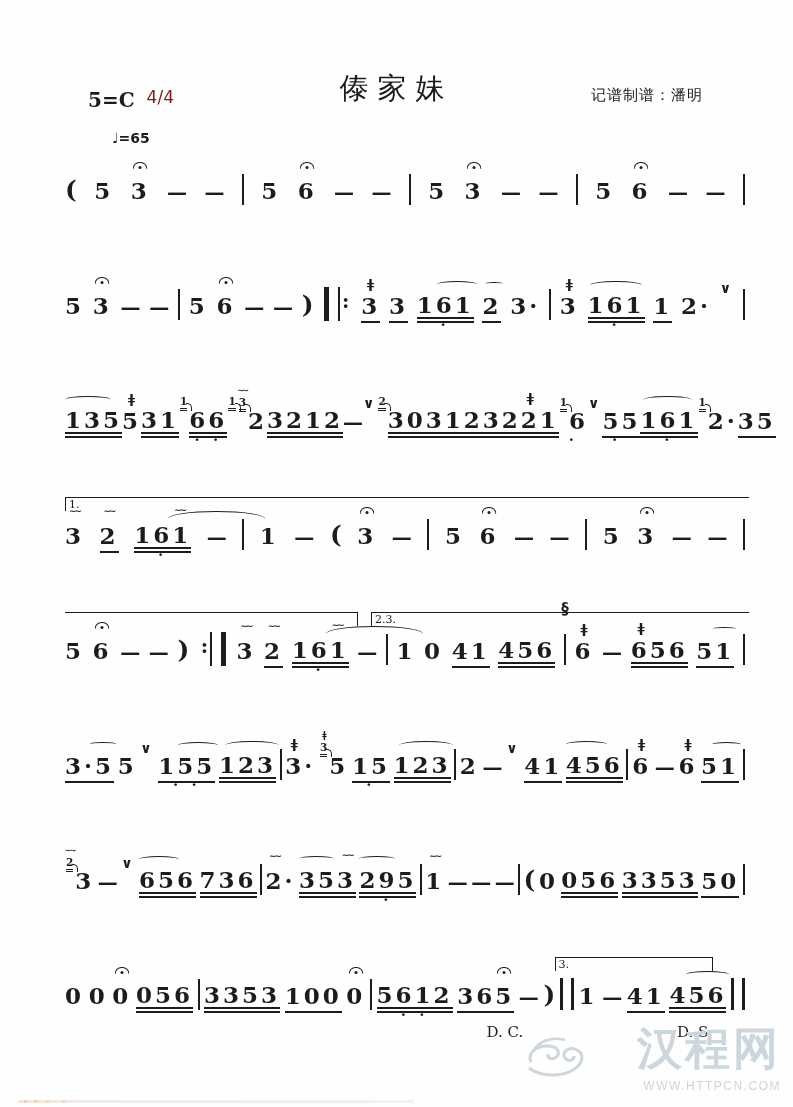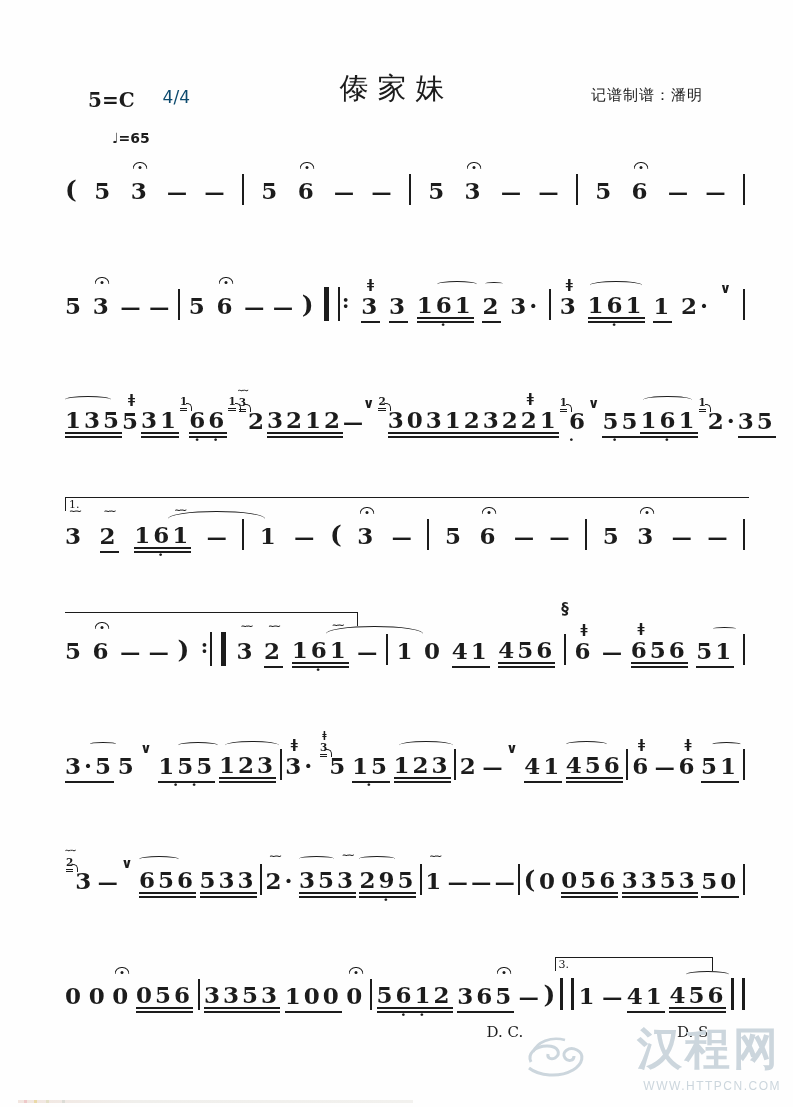--- a/index.html
+++ b/index.html
@@ -6,21 +6,21 @@
   .page{position:relative;width:793px;height:1107px;margin:0 auto;background:#fefefe;
         font-family:"Liberation Serif",serif;color:var(--ink,#1c1c1c);overflow:hidden;}
 
   
   .title{position:absolute;top:50px;left:0;width:100%;text-align:center;
          font-size:29px;font-weight:normal;letter-spacing:9px;}
   .credit{position:absolute;top:86px;right:90px;font-size:15px;letter-spacing:1px;}
   .subtitle{position:absolute;top:106px;left:0;width:100%;text-align:center;font-size:15px;}
   .keysig{position:absolute;top:88px;left:88px;font-size:20px;font-weight:bold;
           font-family:"DejaVu Serif",serif;}
-  .keysig .meter{font-size:17px;color:#0c4a6e;margin-left:28px;position:relative;top:-4px;
+  .keysig .meter{font-size:17px;color:#7f1d1d;margin-left:12px;position:relative;top:-4px;
           font-family:"DejaVu Sans",sans-serif;font-weight:normal;}
   .tempo{position:absolute;top:130px;left:112px;font-size:14px;font-weight:bold;
          font-family:"DejaVu Sans",sans-serif;}
 
   
   .score{position:absolute;left:65px;right:48px;top:158px;}
   .music-line{position:relative;height:50px;margin-bottom:65px;}
   .music-line:nth-child(6){margin-top:22px;}
   .note-row{display:flex;justify-content:space-between;align-items:flex-end;height:100%;}
 
@@ -386,20 +386,23 @@
             <span class="tval">—</span>
           </span>
           <span class="tok dash">
             <span class="tval">—</span>
           </span>
           <span class="tok bar"></span>
         </div>
       </div>
       <div class="music-line">
         <div class="volta hr" style="left: 0%; width: 43%;"></div>
+        <div class="volta hl" style="left: 45%; width: 55.5%;">
+          <span class="volta-label">2.3.</span>
+        </div>
         <div class="note-row">
           <span class="tok note">
             <span class="tval">5</span>
           </span>
           <span class="tok note">
             <span class="tval">6</span>
             <span class="orn orn-ferm" style="left: 50%;"></span>
           </span>
           <span class="tok dash">
             <span class="tval">—</span>
@@ -546,21 +549,21 @@
             <span class="tval">—</span>
           </span>
           <span class="tok breath">
             <span class="tval">∨</span>
           </span>
           <span class="tok note">
             <span class="tval u2">656</span>
             <span class="arc" style="left: 0%; width: 70%;"></span>
           </span>
           <span class="tok note">
-            <span class="tval u2">533</span>
+            <span class="tval u2">736</span>
           </span>
           <span class="tok bar"></span>
           <span class="tok note">
             <span class="tval">2·</span>
             <span class="orn orn-mord" style="left: 30%;">∼∼</span>
           </span>
           <span class="tok note">
             <span class="tval u2">353</span>
             <span class="orn orn-mord" style="left: 85%;">∼∼</span>
             <span class="arc" style="left: 0%; width: 62%;"></span>

